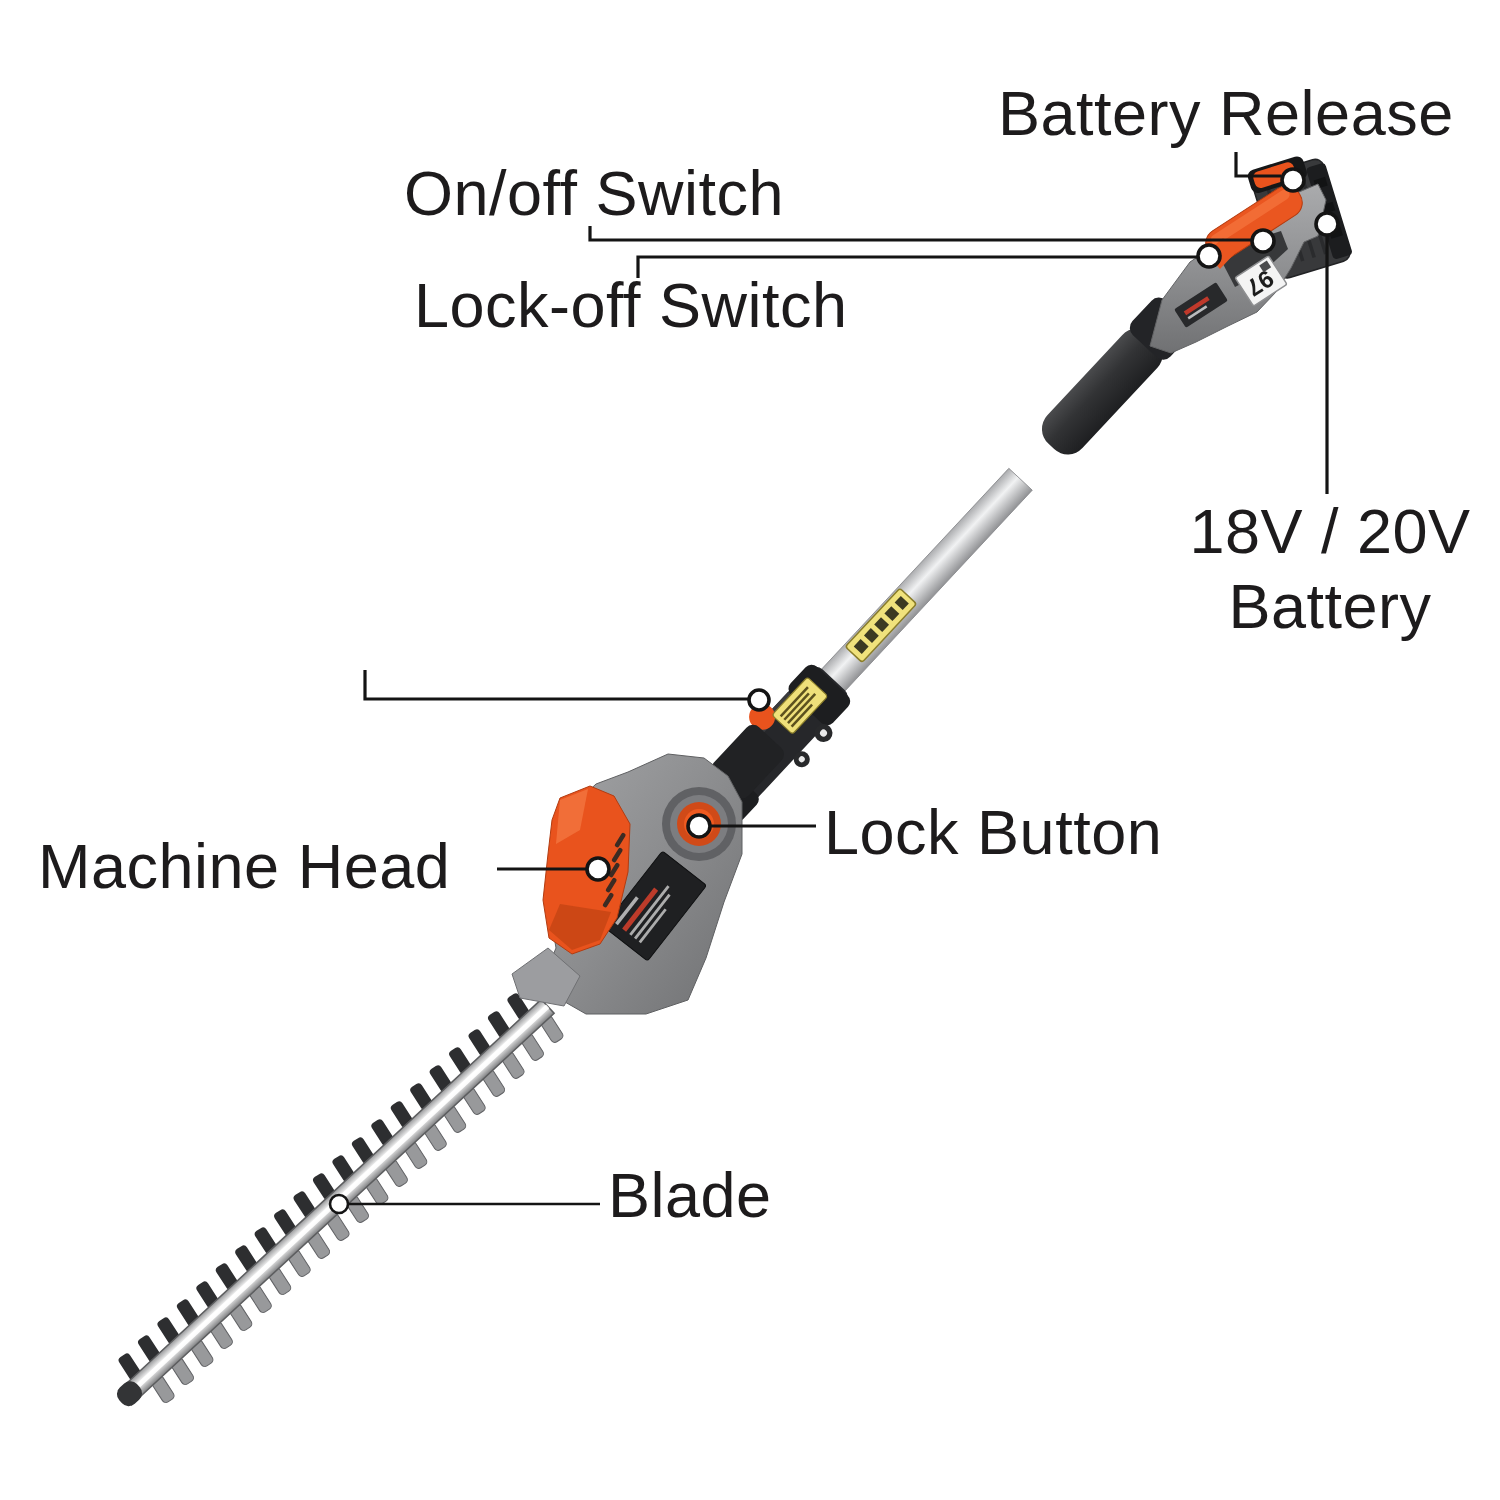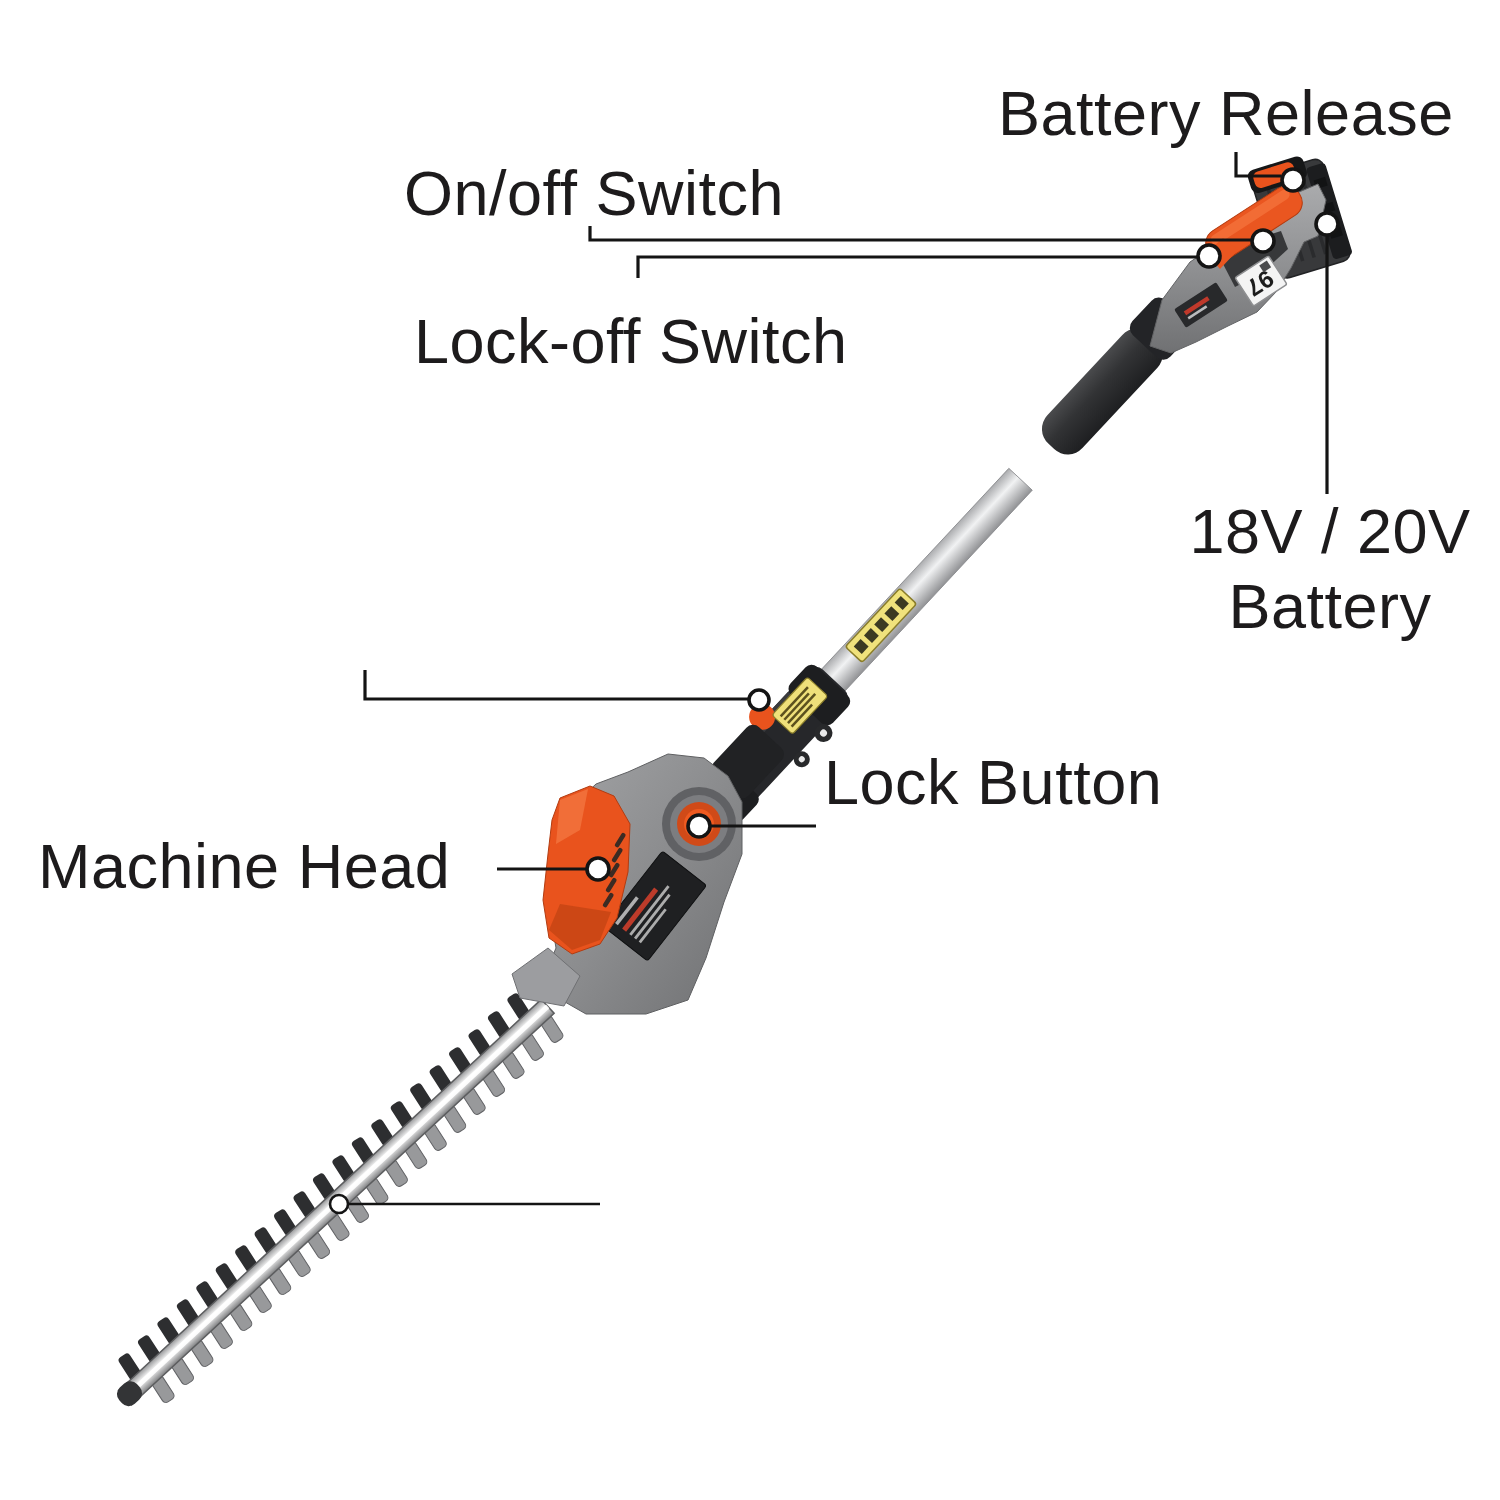--- a/index.html
+++ b/index.html
@@ -234,20 +234,21 @@
     <circle cx="1327" cy="224" r="11"></circle>
     <circle cx="759" cy="700" r="10"></circle>
     <circle cx="699" cy="826" r="11"></circle>
     <circle cx="598" cy="869" r="11"></circle>
     <circle cx="339" cy="1204" r="9" stroke-width="2.6"></circle>
   </g>
 </svg>
 
   <div class="callout" style="left:990px;top:79px;margin-left:8px;">Battery Release</div>
   <div class="callout" style="left:404px;top:159px;">On/off Switch</div>
-  <div class="callout" style="left:414px;top:271px;margin-top:36px;">Lock-off Switch</div>
+  <div class="callout" style="left:414px;top:271px;">Lock-off Switch</div>
   <div class="callout center" style="left:1130px;top:494px;width:400px;">
     <div>18V / 20V</div>
     <div>Battery</div>
   </div>
-  <div class="callout" style="left:824px;top:748px;">Lock Button</div>
+  <div class="callout" style="left:824px;top:798px;">Lock Button</div>
   <div class="callout" style="left:38px;top:832px;">Machine Head</div>
+  <div class="callout" style="left:608px;top:1161px;">Blade</div>
 </div>
 
 </body></html>

